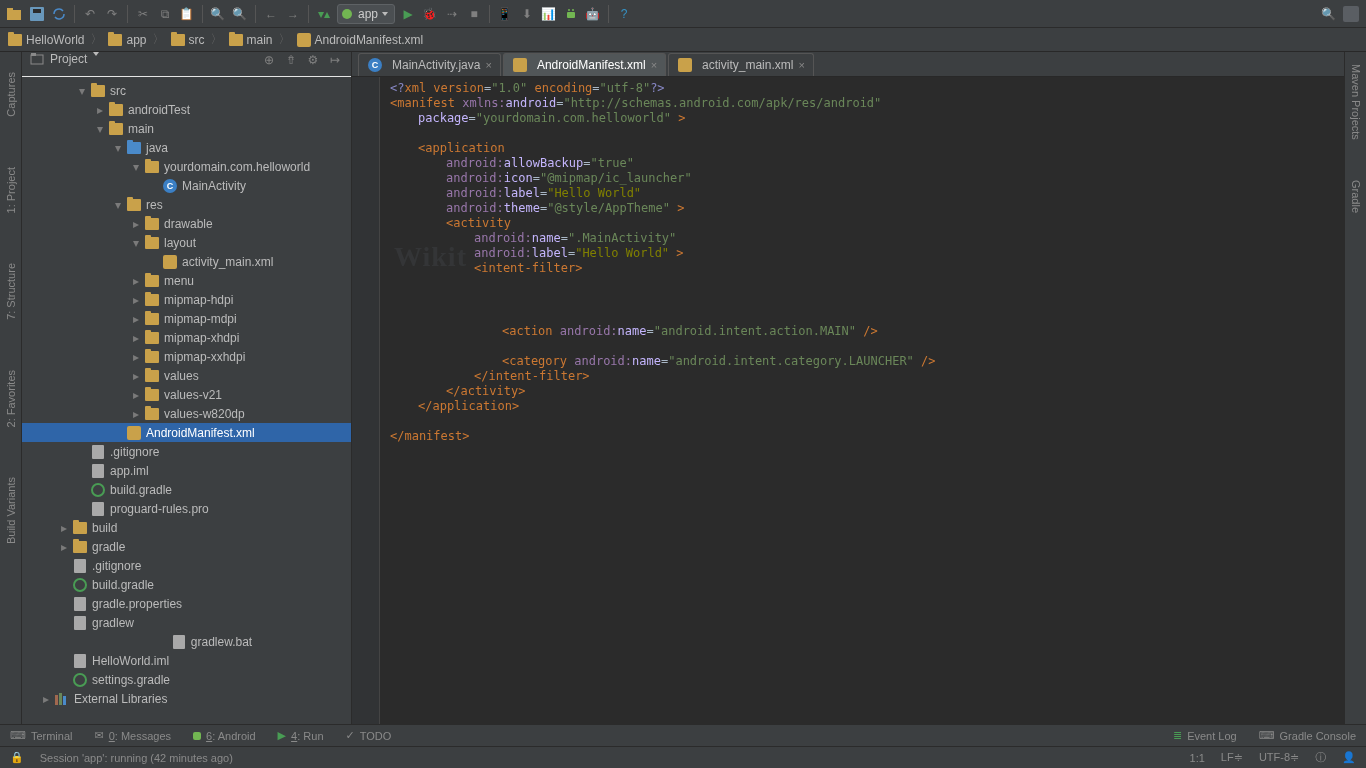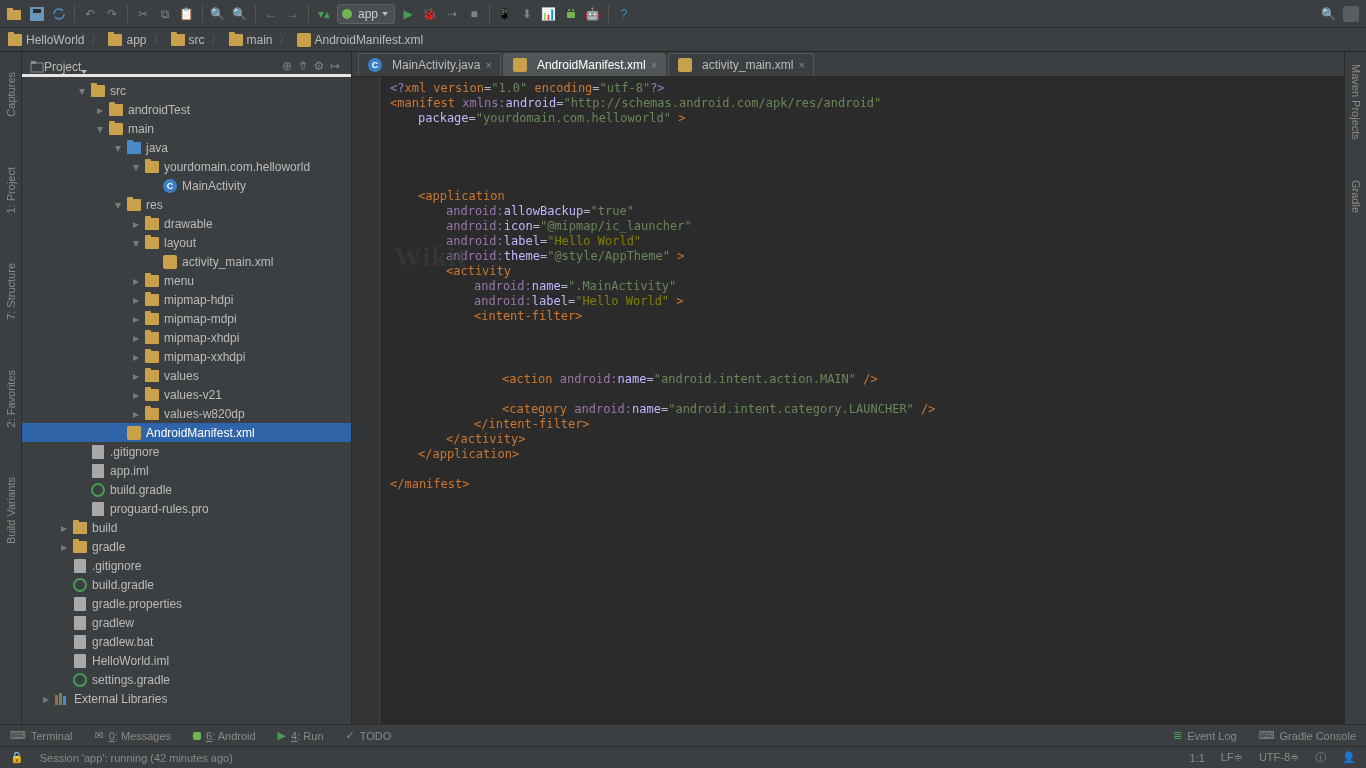--- a/index.html
+++ b/index.html
@@ -15,21 +15,21 @@
 .bc-sep { color:#686868; padding:0 2px;}
 .fld-ico { width:14px; height:12px; background:#c9a14a; border-radius:1px; position:relative; }
 .fld-ico.blue { background:#4a8ac9; }
 .fld-ico::before{content:'';position:absolute;top:-2px;left:0;width:6px;height:3px;background:inherit;border-radius:1px 1px 0 0;}
 .main { display:flex; height:calc(100% - 28px - 24px - 22px - 22px); }
 .leftbar { width:22px; background:#3c3f41; border-right:1px solid #2b2b2b; display:flex; flex-direction:column; align-items:center; padding-top:20px; gap:50px; }
 .leftbar .tab { writing-mode:vertical-rl; transform:rotate(180deg); font-size:11px; color:#8a8a8a; cursor:pointer; display:flex; align-items:center; gap:4px; white-space:nowrap;}
 .rightbar { width:22px; background:#3c3f41; border-left:1px solid #2b2b2b; display:flex; flex-direction:column; align-items:center; padding-top:12px; gap:40px; }
 .rightbar .tab { writing-mode:vertical-rl; font-size:11px; color:#8a8a8a; cursor:pointer; display:flex; align-items:center; gap:4px;}
 .project-panel { width:330px; background:#3c3f41; border-right:1px solid #2b2b2b; display:flex; flex-direction:column; }
-.panel-head { height:25px; background:#3c3f41; border-bottom:3px solid #e5e5e5; display:flex; align-items:flex-end; padding:0 8px; color:#bbb; font-size:12px;}
+.panel-head { height:25px; background:#3c3f41; border-bottom:1px solid #e5e5e5; display:flex; align-items:flex-start; padding:0 8px; gap:6px; color:#bbb; font-size:12px;}
 .panel-head .spacer{flex:1}
 .panel-head .hico{width:16px;height:16px;color:#808080;cursor:pointer;display:flex;align-items:center;justify-content:center;}
 .tree { flex:1; overflow:auto; padding:4px 0; }
 .tree-row { display:flex; align-items:center; height:19px; cursor:pointer; white-space:nowrap;}
 .tree-row.selected { background:#2f65a8; color:#fff; }
 .tw { display:inline-block; width:12px; text-align:center; color:#7a7a7a; margin-right:2px;}
 .node-ico { display:inline-flex; width:16px; height:14px; margin-right:4px; align-items:center; justify-content:center;}
 .file-ico{width:12px;height:14px;background:#a9a9a9;border-radius:1px;position:relative;}
 .xml-ico{width:14px;height:14px;background:#c9a14a;border-radius:2px;position:relative;}
 .c-ico{width:14px;height:14px;background:#3b7fc4;border-radius:50%;color:#fff;font-size:9px;line-height:14px;text-align:center;font-weight:bold;}
@@ -378,21 +378,21 @@
           </span>
           <span>gradle.properties</span>
         </div>
         <div class="tree-row" style="padding-left: 36px;">
           <span class="tw"> </span>
           <span class="node-ico">
             <span class="file-ico"></span>
           </span>
           <span>gradlew</span>
         </div>
-        <div class="tree-row" style="padding-left: 36px;">
+        <div class="tree-row" style="padding-left: 36px; justify-content: center;">
           <span class="tw"> </span>
           <span class="node-ico">
             <span class="file-ico"></span>
           </span>
           <span>gradlew.bat</span>
         </div>
         <div class="tree-row" style="padding-left: 36px;">
           <span class="tw"> </span>
           <span class="node-ico">
             <span class="file-ico"></span>
@@ -444,21 +444,21 @@
           <span class="tab-close">×</span>
         </div>
       </div>
     <div class="code" id="code">
       <div class="gutter"></div>
       <div class="watermark">Wikit</div>
     <div class="code-line" style="padding-left: 6px;"><span class="decl">&lt;?</span><span class="t">xml version</span>=<span class="str">"1.0"</span> <span class="t">encoding</span>=<span class="str">"utf-8"</span><span class="decl">?&gt;</span></div>
         <div class="code-line" style="padding-left: 6px;"><span class="t">&lt;manifest </span><span class="ns">xmlns:</span><span class="attr">android</span>=<span class="str">"http://schemas.android.com/apk/res/android"</span></div>
         <div class="code-line" style="padding-left: 34px;"><span class="attr">package</span>=<span class="str">"yourdomain.com.helloworld"</span> <span class="t">&gt;</span></div>
         <div class="code-line" style="padding-left: 6px;">&nbsp;</div>
-        <div class="code-line" style="padding-left: 34px; margin-top: 48px;"><span class="t">&lt;application</span></div>
+        <div class="code-line" style="padding-left: 34px;"><span class="t">&lt;application</span></div>
         <div class="code-line" style="padding-left: 62px;"><span class="ns">android:</span><span class="attr">allowBackup</span>=<span class="str">"true"</span></div>
         <div class="code-line" style="padding-left: 62px;"><span class="ns">android:</span><span class="attr">icon</span>=<span class="str">"@mipmap/ic_launcher"</span></div>
         <div class="code-line" style="padding-left: 62px;"><span class="ns">android:</span><span class="attr">label</span>=<span class="olive">"Hello World"</span></div>
         <div class="code-line" style="padding-left: 62px;"><span class="ns">android:</span><span class="attr">theme</span>=<span class="str">"@style/AppTheme"</span> <span class="t">&gt;</span></div>
         <div class="code-line" style="padding-left: 62px;"><span class="t">&lt;activity</span></div>
         <div class="code-line" style="padding-left: 90px;"><span class="ns">android:</span><span class="attr">name</span>=<span class="str">".MainActivity"</span></div>
         <div class="code-line" style="padding-left: 90px;"><span class="ns">android:</span><span class="attr">label</span>=<span class="olive">"Hello World"</span> <span class="t">&gt;</span></div>
         <div class="code-line" style="padding-left: 90px;"><span class="t">&lt;intent-filter&gt;</span></div>
         <div class="code-line" style="padding-left: 118px; margin-top: 48px;"><span class="t">&lt;action </span><span class="ns">android:</span><span class="attr">name</span>=<span class="str">"android.intent.action.MAIN"</span><span class="t"> /&gt;</span></div>
         <div class="code-line" style="padding-left: 6px;">&nbsp;</div>

